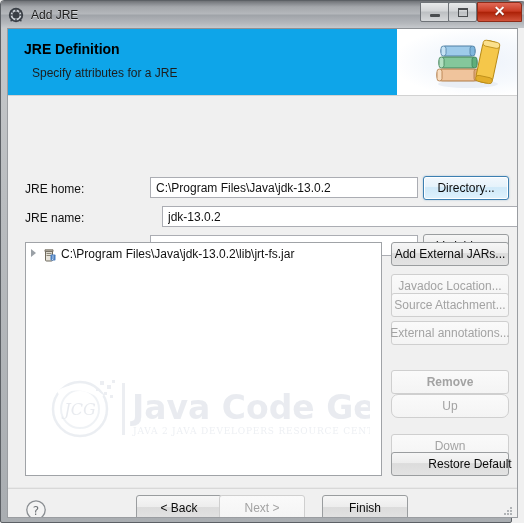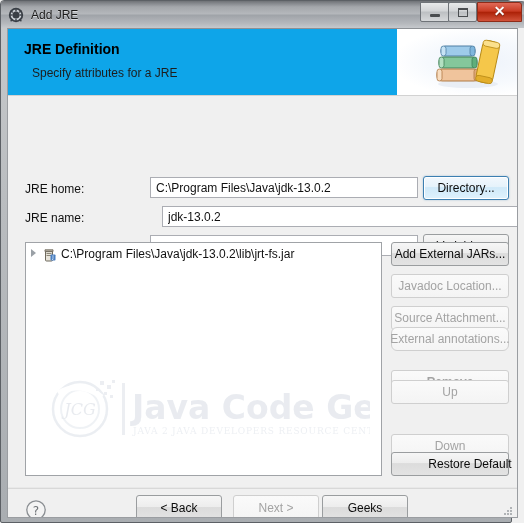--- a/index.html
+++ b/index.html
@@ -453,30 +453,30 @@
           </svg>
         </div>
       </div>
 
       <div class="btn sidebtn" style="top:213px;">
         <span>Add External JARs...</span>
       </div>
       <div class="btn disabled sidebtn" style="top:245px;">
         <span>Javadoc Location...</span>
       </div>
-      <div class="btn disabled sidebtn" style="top:277px;">
+      <div class="btn disabled sidebtn" style="top:264px;">
         <span>Source Attachment...</span>
       </div>
-      <div class="btn disabled sidebtn" style="top:298px;border-radius:6px;">
+      <div class="btn disabled sidebtn" style="top:292px;">
         <span>External annotations...</span>
       </div>
       <div class="btn disabled sidebtn" style="top:341px;font-weight:bold;">
         <span>Remove</span>
       </div>
-      <div class="btn disabled sidebtn" style="top:351px;">
+      <div class="btn disabled sidebtn" style="top:365px;border-radius:7px;">
         <span>Up</span>
       </div>
       <div class="btn disabled sidebtn" style="top:405px;">
         <span>Down</span>
       </div>
       <div class="btn sidebtn" style="top:423px; top:423px;padding-left:44px;">
         <span>Restore Default</span>
       </div>
 
       <div class="sep"></div>
@@ -484,25 +484,25 @@
       <div class="help-icon">
         <svg width="22" height="22" viewBox="0 0 22 22">
           <circle cx="11" cy="11" r="9.2" fill="#f4f4f4" stroke="#8b8f93" stroke-width="1.3"></circle>
           <text x="11" y="15.5" font-size="12" fill="#6d7175" text-anchor="middle" font-family="DejaVu Sans, sans-serif">?</text>
         </svg>
       </div>
 
       <div class="btn botbtn" style="left:128px;">
         <span>&lt; Back</span>
       </div>
-      <div class="btn disabled botbtn" style="left:225px;">
+      <div class="btn disabled botbtn" style="left:211px;">
         <span>Next &gt;</span>
       </div>
       <div class="btn botbtn" style="left:314px;">
-        <span>Geeks</span>
+        <span>Finish</span>
       </div>
 
       <div class="resize-grip">
         <svg width="12" height="12" viewBox="0 0 12 12">
           <g fill="#b0b3b6">
             <rect x="8" y="8" width="2" height="2"></rect>
             <rect x="5" y="8" width="2" height="2"></rect>
             <rect x="8" y="5" width="2" height="2"></rect>
             <rect x="2" y="8" width="2" height="2"></rect>
             <rect x="8" y="2" width="2" height="2"></rect>

